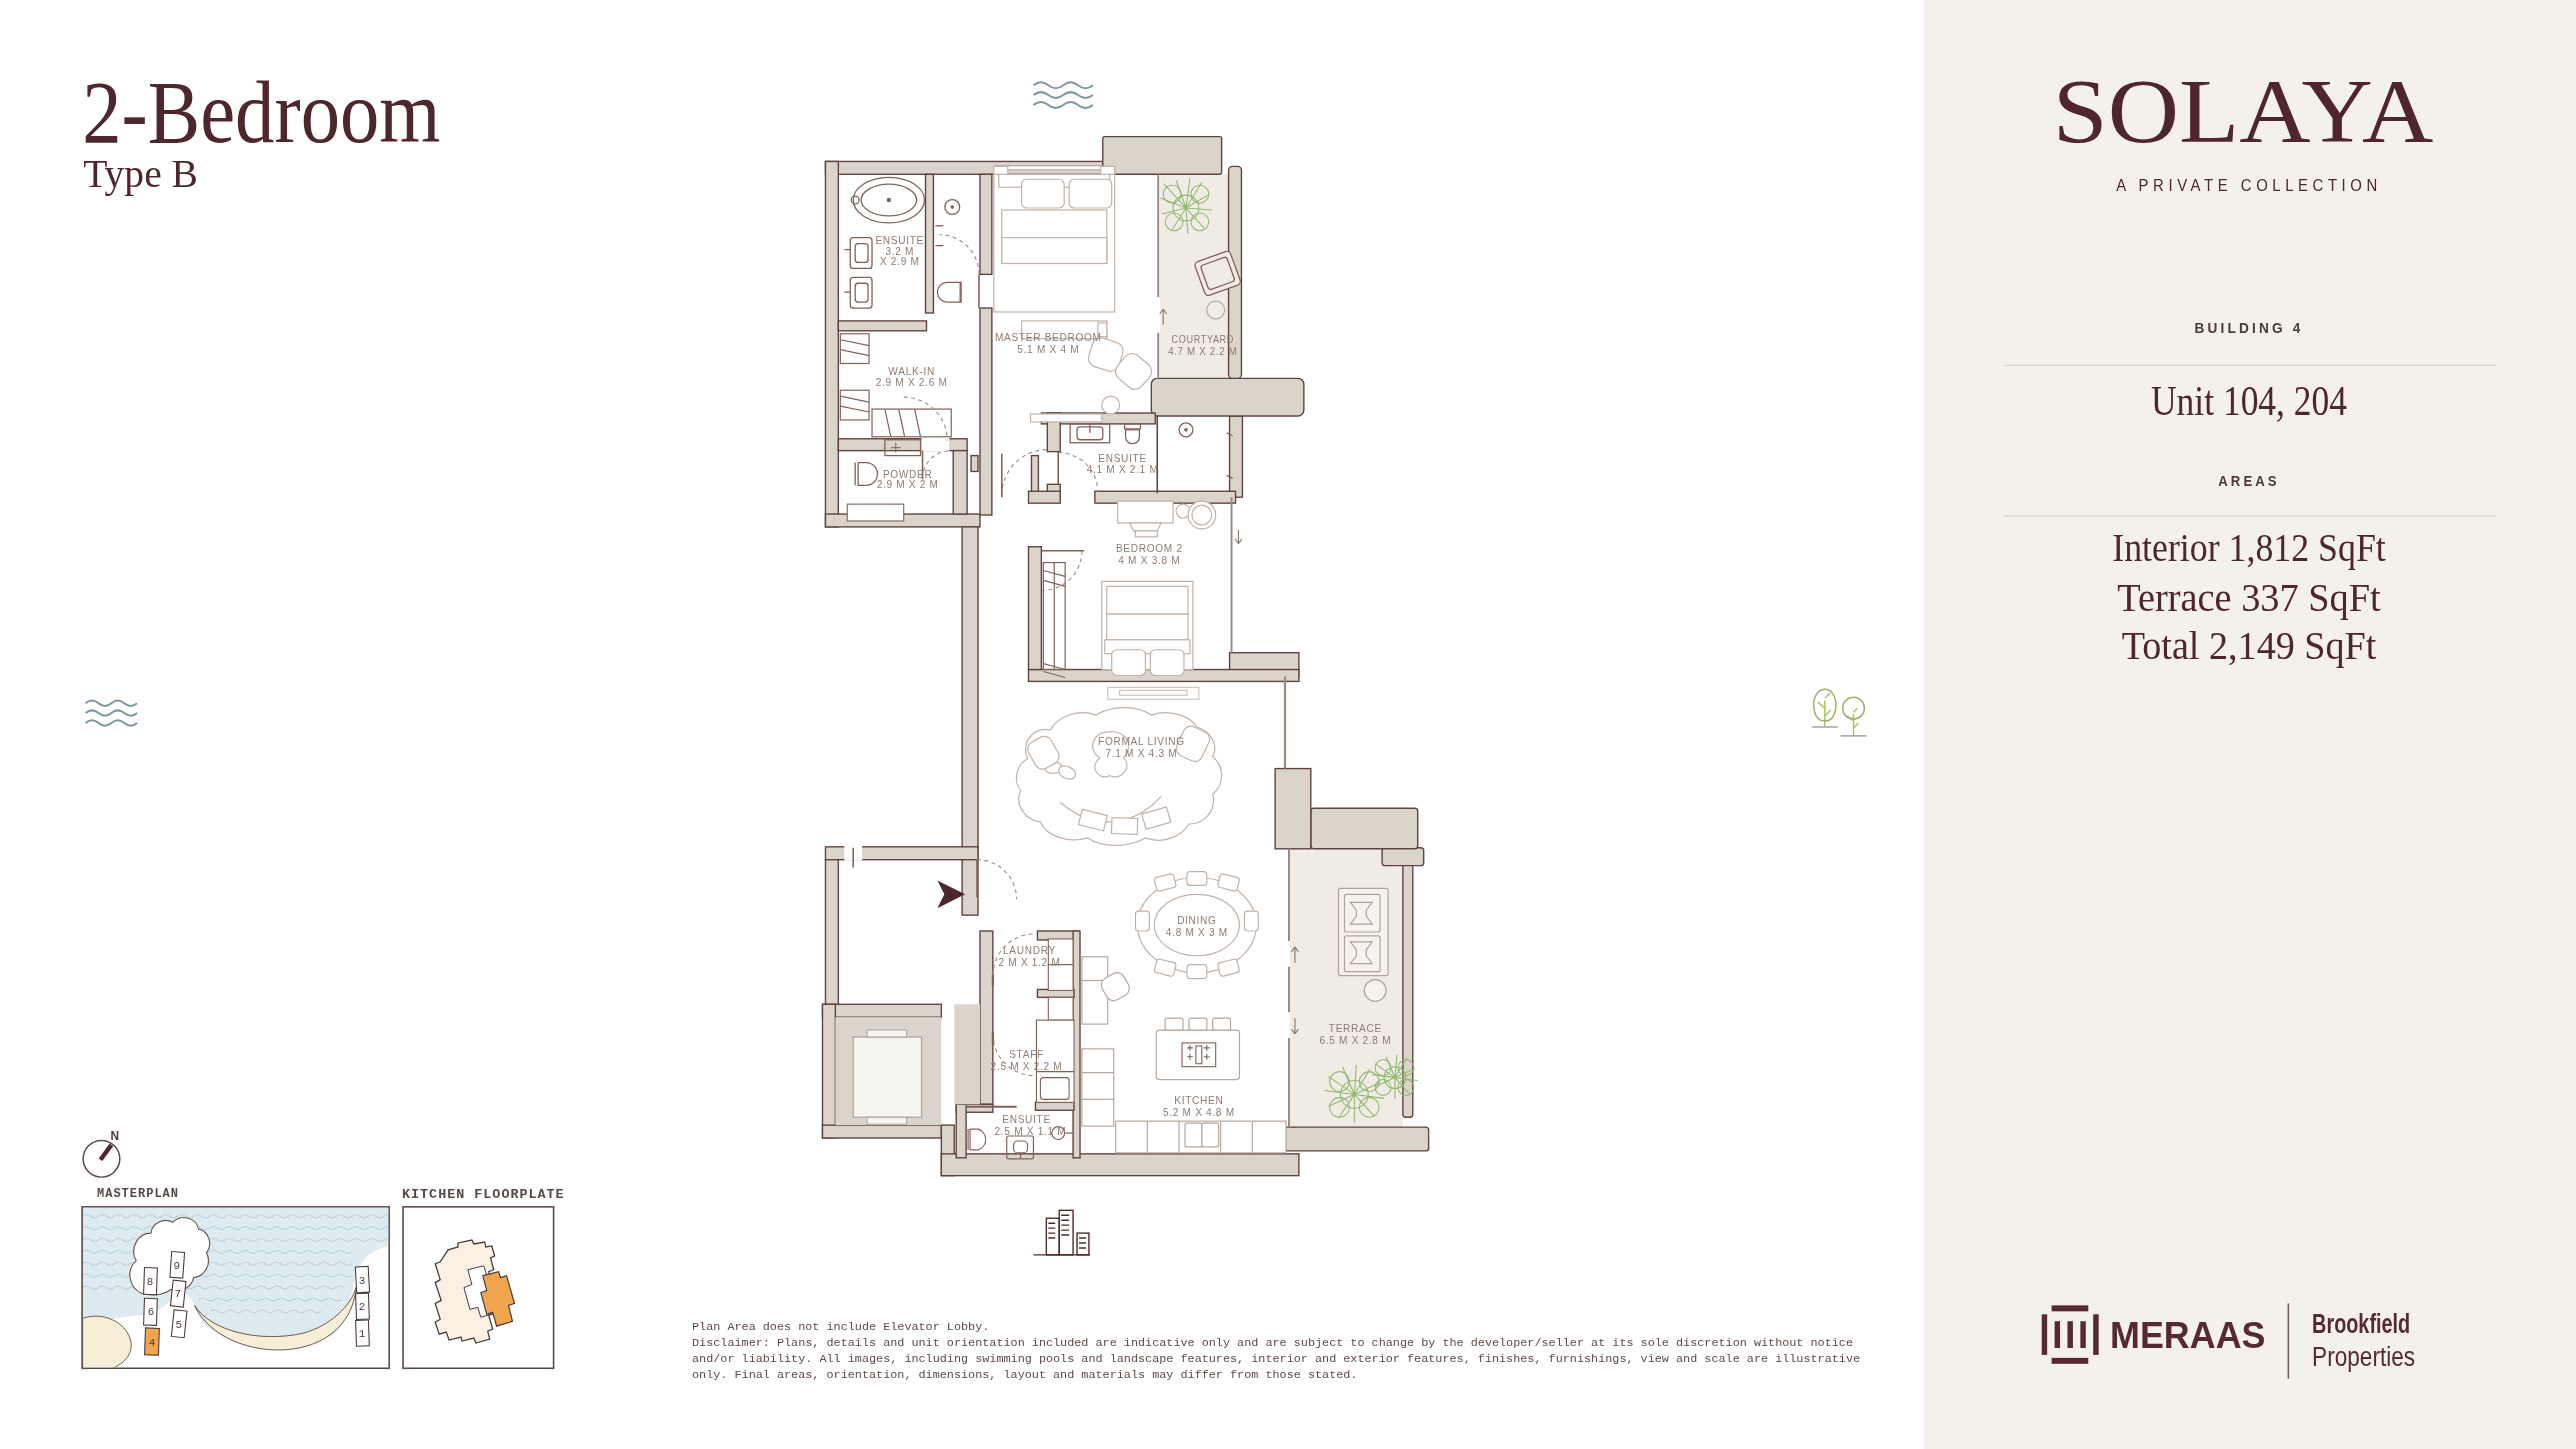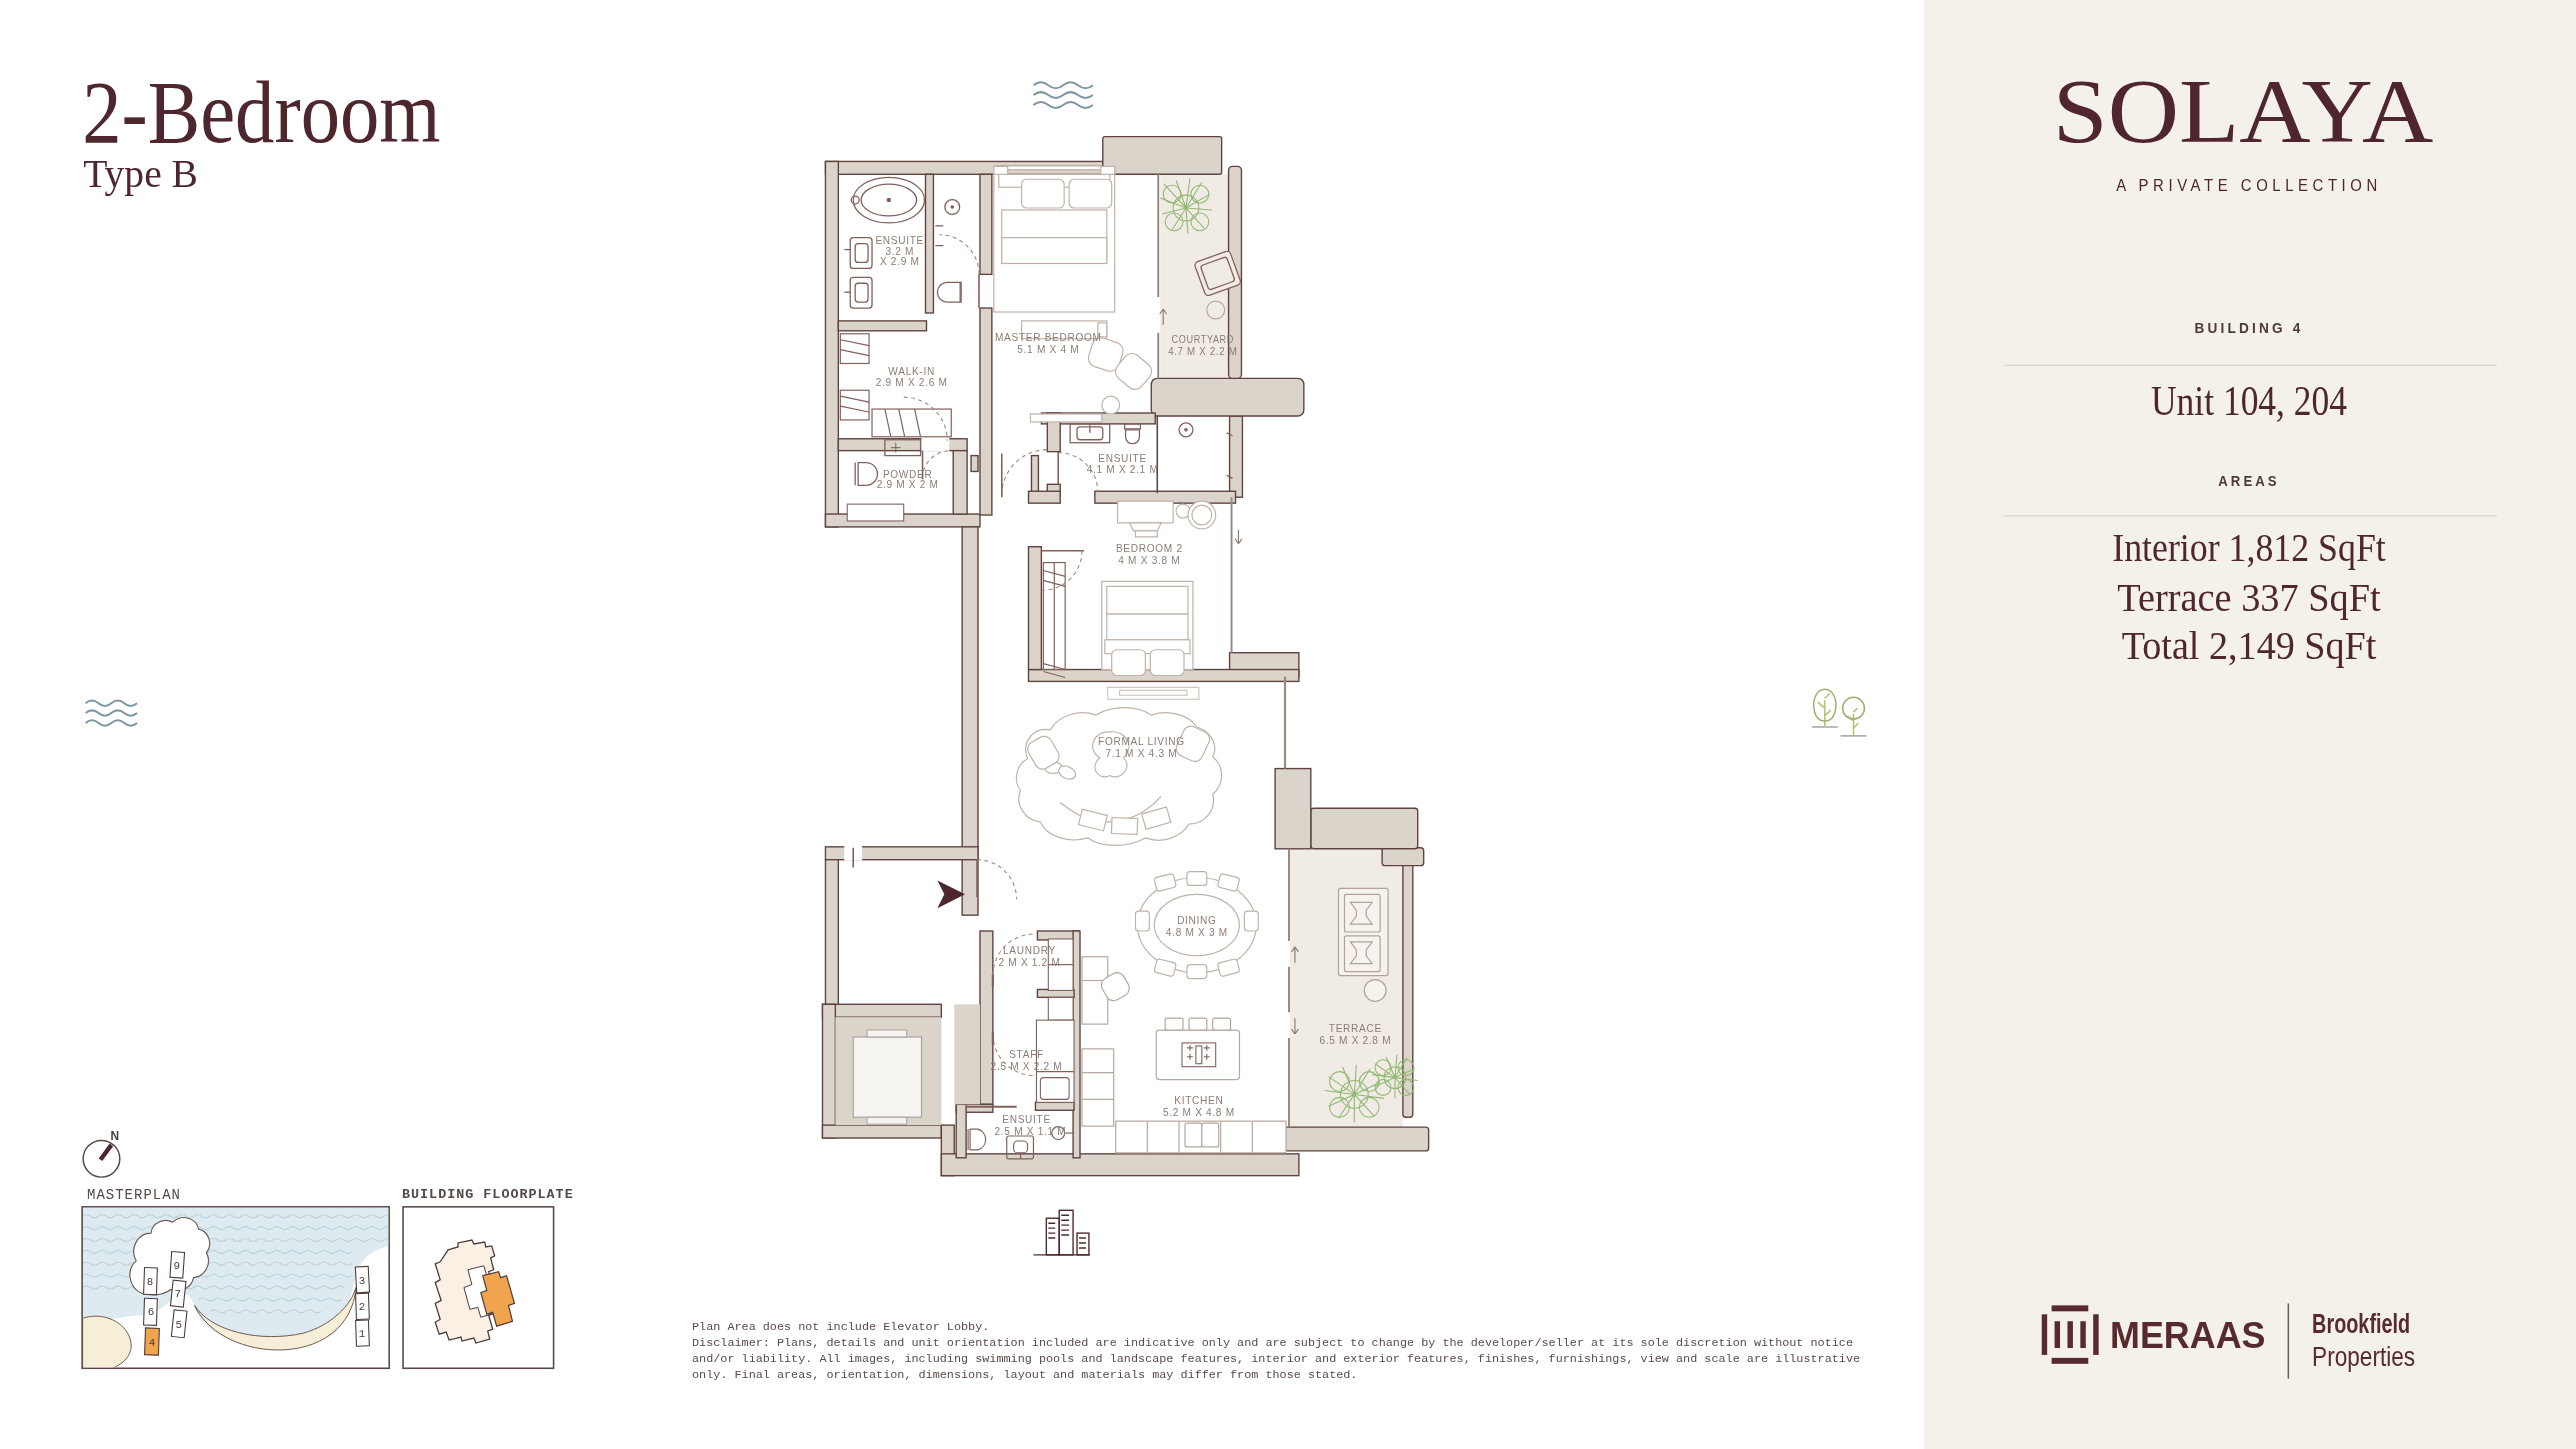--- a/index.html
+++ b/index.html
@@ -35,23 +35,23 @@
 
 <text x="2270" y="566" text-anchor="middle" font-family="Liberation Serif,serif" font-size="40" fill="#4e262e" textLength="276" lengthAdjust="spacingAndGlyphs">Interior 1,812 SqFt</text>
 
 <text x="2270" y="616" text-anchor="middle" font-family="Liberation Serif,serif" font-size="40" fill="#4e262e" textLength="266" lengthAdjust="spacingAndGlyphs">Terrace 337 SqFt</text>
 
 <text x="2270" y="665" text-anchor="middle" font-family="Liberation Serif,serif" font-size="40" fill="#4e262e" textLength="257" lengthAdjust="spacingAndGlyphs">Total 2,149 SqFt</text>
 </svg>
 
 <div class="abs" style="left:692px;top:1319px;width:1248px;color:#5d4a47;font-family:'Liberation Mono',monospace;font-size:11.8px;line-height:16px;white-space:nowrap;">Plan Area does not include Elevator Lobby.<br>Disclaimer: Plans, details and unit orientation included are indicative only and are subject to change by the developer/seller at its sole discretion without notice<br>and/or liability. All images, including swimming pools and landscape features, interior and exterior features, finishes, furnishings, view and scale are illustrative<br>only. Final areas, orientation, dimensions, layout and materials may differ from those stated.</div>
 
-<div class="abs" style="left:87px;top:1187px;color:#564845;font-family:'Liberation Mono',monospace;font-size:14px;font-weight:normal;letter-spacing:1px;">MASTERPLAN</div>
-
-<div class="abs" style="left:402px;top:1187px;color:#564845;font-family:'Liberation Mono',monospace;font-size:13.4px;font-weight:bold;letter-spacing:1px;">BUILDING FLOORPLATE</div>
+<div class="abs" style="left:97px;top:1187px;color:#564845;font-family:'Liberation Mono',monospace;font-size:12px;font-weight:bold;letter-spacing:1px;">MASTERPLAN</div>
+
+<div class="abs" style="left:402px;top:1187px;color:#564845;font-family:'Liberation Mono',monospace;font-size:13.4px;font-weight:bold;letter-spacing:1px;">KITCHEN FLOORPLATE</div>
 
 <svg id="gfx" class="abs" style="left:0;top:0;" width="2576" height="1449" viewBox="0 0 2600 1463" fill="none">
 
 <rect x="1171" y="176" width="74" height="206" fill="#f0ece5"></rect>
 
 <rect x="1302" y="857" width="114" height="281" fill="#f0ece5"></rect>
 
 <g fill="#dbd4ca" stroke="#5e4340" stroke-width="1.4">
 
 <rect x="833" y="163" width="287" height="13"></rect>

